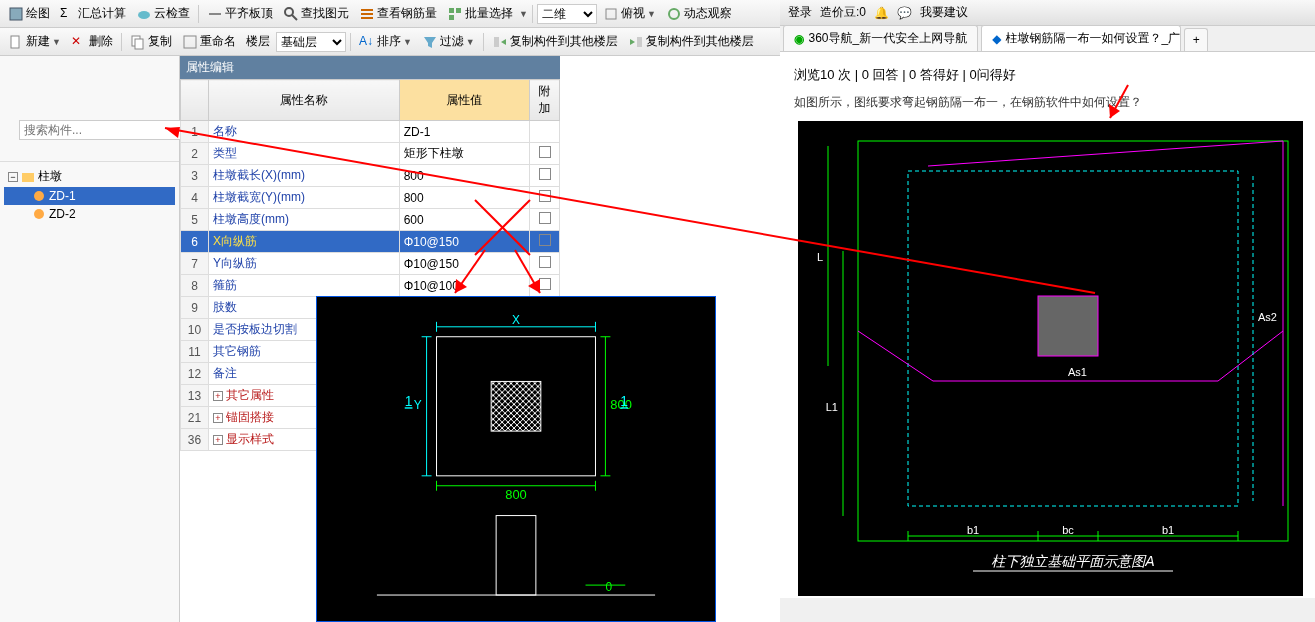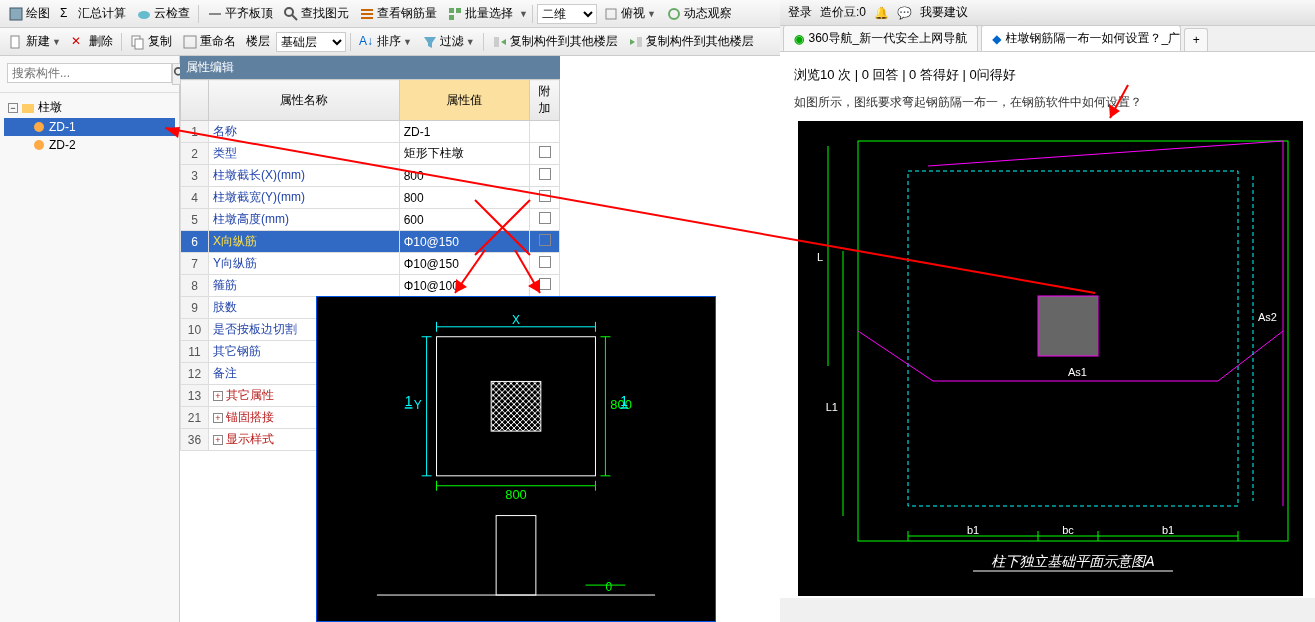--- a/index.html
+++ b/index.html
@@ -9,21 +9,21 @@
     
     .toolbar1 { height: 28px; background: linear-gradient(#fafafa,#e8e8e8); border-bottom: 1px solid #ccc; display: flex; align-items: center; gap: 2px; padding: 0 4px; }
     .toolbar2 { height: 28px; background: linear-gradient(#fafafa,#e8e8e8); border-bottom: 1px solid #ccc; display: flex; align-items: center; gap: 2px; padding: 8px 4px; }
     .tb-item { display: flex; align-items: center; gap: 2px; padding: 2px 4px; cursor: pointer; white-space: nowrap; }
     .tb-sep { width: 1px; height: 18px; background: #ccc; margin: 0 2px; }
     .tb-icon { width: 16px; height: 16px; display: inline-block; }
     .tb-drop { font-size: 9px; color: #555; }
     .combo { width: 60px; height: 20px; border: 1px solid #ccc; background: #fff; font-size: 12px; }
     
     .left-panel { position: absolute; left: 0; top: 56px; width: 180px; height: 566px; background: #f8f8f8; border-right: 1px solid #ccc; }
-    .search-box { display: flex; padding: 7px; border-bottom: 1px solid #ddd; }
+    .search-box { display: flex; padding: 19px; border-bottom: 1px solid #ddd; margin-top: 45px; }
     .search-input { flex: 1; height: 20px; border: 1px solid #ccc; padding: 0 4px; font-size: 12px; }
     .search-btn { width: 22px; height: 22px; border: 1px solid #ccc; background: #f0f0f0; cursor: pointer; }
     .tree { padding: 4px; }
     .tree-node { display: flex; align-items: center; gap: 3px; padding: 2px 4px; cursor: pointer; }
     .tree-node.child { padding-left: 28px; }
     .tree-node.sel { background: #316ac5; color: #fff; }
     .tree-toggle { width: 10px; height: 10px; border: 1px solid #888; display: flex; align-items: center; justify-content: center; font-size: 9px; }
     .tree-icon { width: 14px; height: 14px; }
     
     .prop-panel { position: absolute; left: 180px; top: 56px; width: 380px; height: 502px; background: #fff; }

